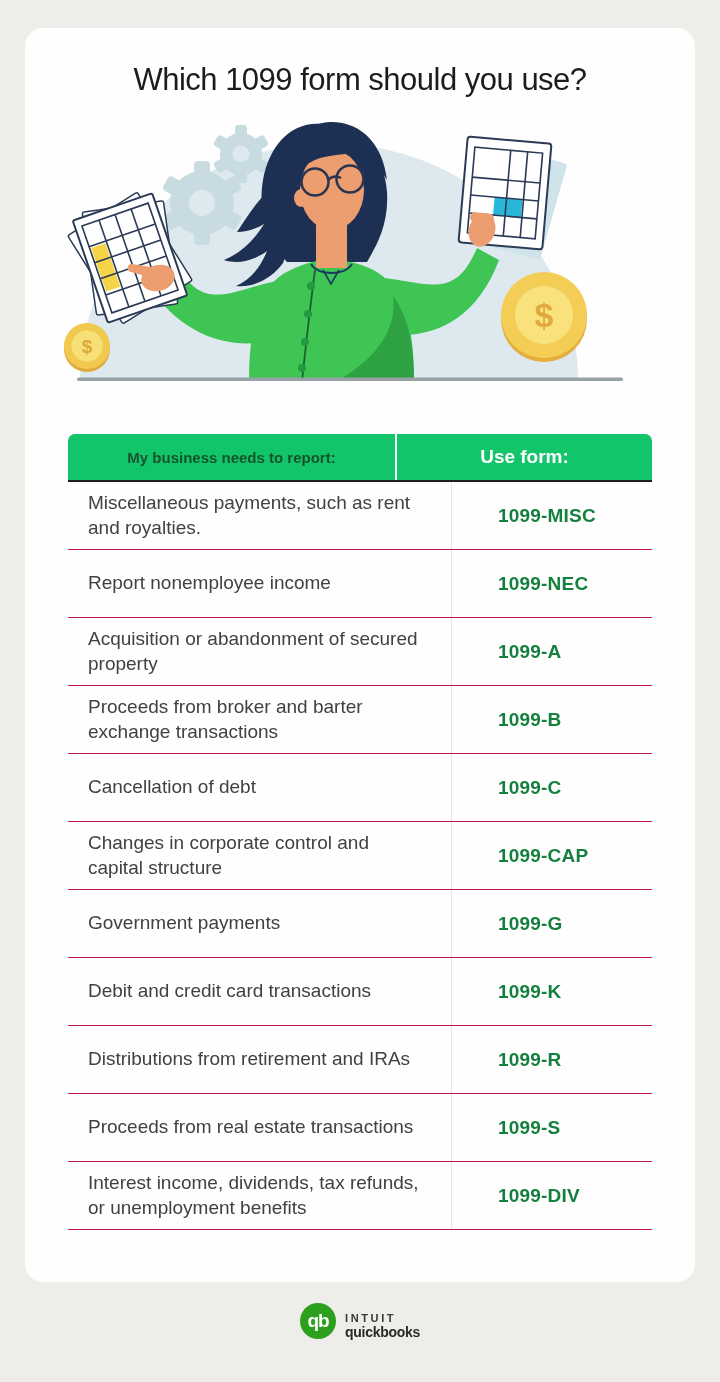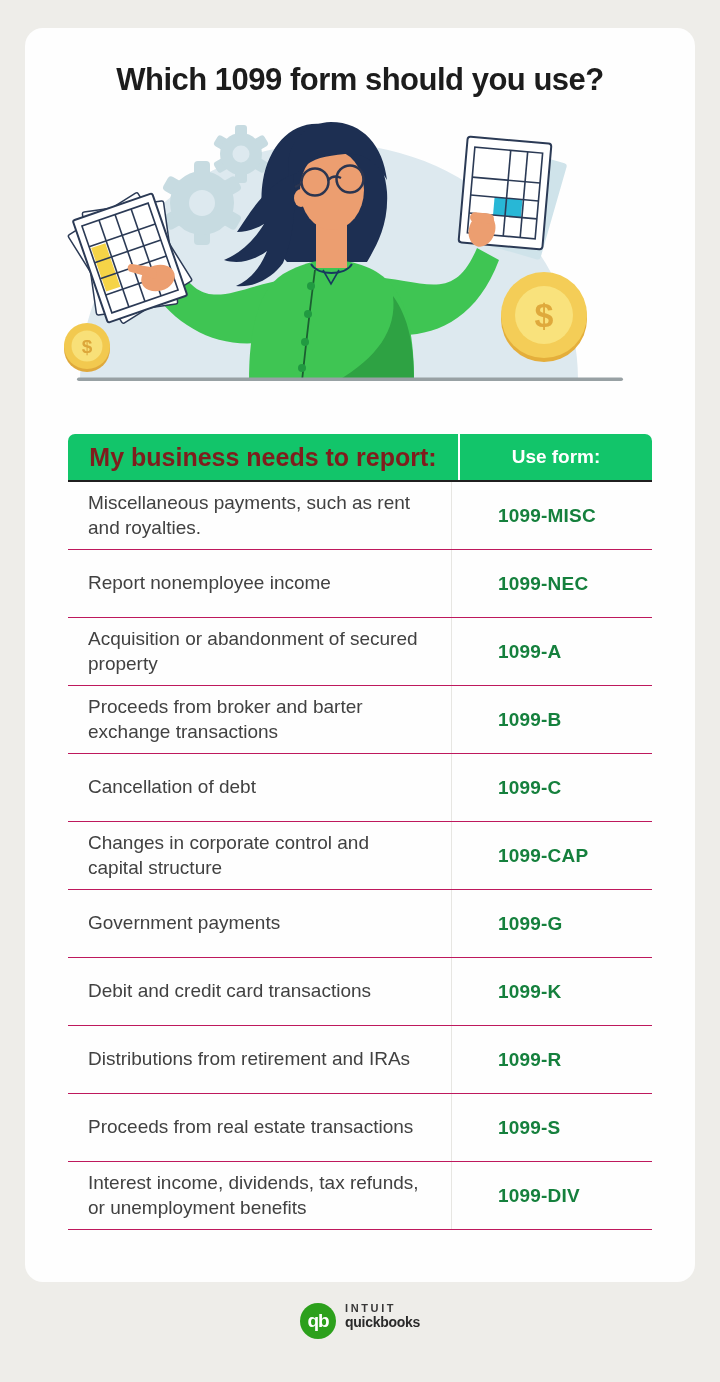--- a/index.html
+++ b/index.html
@@ -15,41 +15,41 @@
     position:absolute;
     left:25px; top:28px;
     width:670px; height:1254px;
     background:#fefefe;
     border-radius:18px;
   }
   .title {
     margin-top:34px;
     text-align:center;
     font-size:31px;
-    font-weight:700;
+    font-weight:400;
     letter-spacing:-0.5px;
     color:#1c1c1c;
   }
   .hero {
     width:600px; height:270px;
     margin:20px auto 0;
   }
   
   .tbl { margin:42px 43px 0; width:584px; }
   .tbl-header {
     display:flex;
     height:48px;
     background:#12c56a;
     border-radius:7px 7px 0 0;
     border-bottom:2px solid #1f1f1f;
   }
   .th-need {
-    width:392px;
+    width:329px;
     display:flex; align-items:center; justify-content:center;
-    color:#7f1d1d; font-weight:700; font-size:25px;
+    color:#14532d; font-weight:700; font-size:15px;
     border-right:2px solid #ffffff;
   }
   .th-form {
     flex:1;
     display:flex; align-items:center; justify-content:center;
     color:#ffffff; font-weight:700; font-size:19px;border-radius:16px;
   }
   .tbl-row {
     display:flex;
     height:68px;
@@ -68,21 +68,21 @@
     padding-left:46px;
     display:flex; align-items:center;
     font-size:19px; font-weight:700; color:#15803d;
     letter-spacing:0.2px;
   }
   
   .footer {
     position:absolute;
     left:0; top:1303px;
     width:720px;
-    display:flex; align-items:flex-start; justify-content:center;
+    display:flex; align-items:flex-end; justify-content:center;
     gap:9px;
   }
   .qb-circle {
     width:36px; height:36px;
     border-radius:50%;
     background:#2ca01c;
     display:flex; align-items:center; justify-content:center;
     color:#ffffff;
     font-weight:700;
     font-size:19px;

